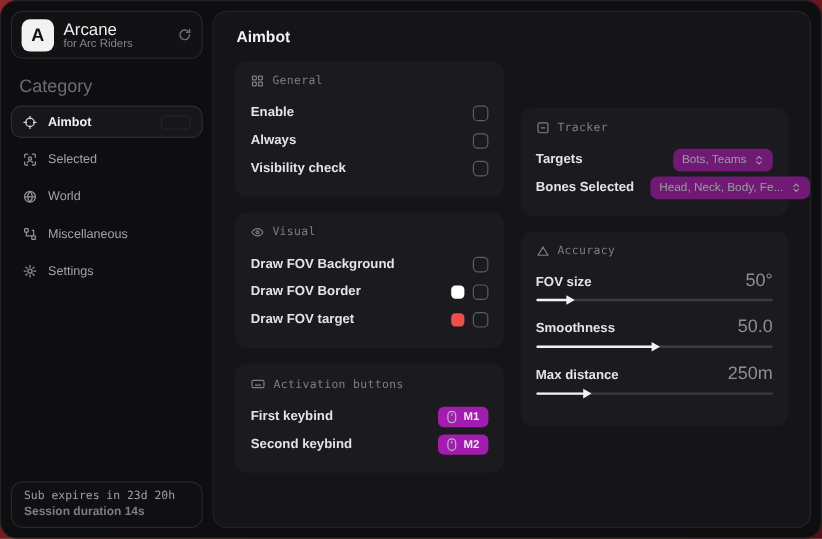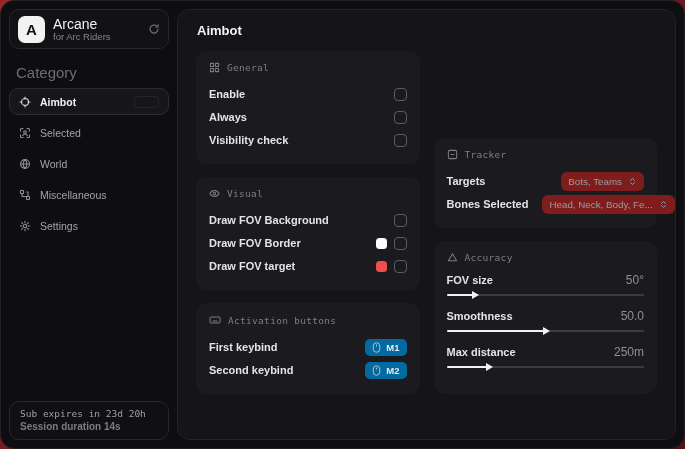--- a/index.html
+++ b/index.html
@@ -58,21 +58,21 @@
   }
   .foot1 { font-family:"DejaVu Sans Mono", monospace; font-size:9.5px; color:#9ba0a6; white-space:nowrap; }
   .foot2 { font-size:10px; font-weight:bold; color:#7c7c84; margin-top:2px; }
   
   .main {
     flex:1; margin:8px 8px 8px 0;
     background:#151518; border:1px solid #222227; border-radius:12px;
     padding:13px 18px 16px; overflow:hidden;
   }
   .page-title { font-size:13px; font-weight:bold; color:#f2f2f4; margin:0 0 13px 1px; }
-  .cols { display:flex; gap:14px; align-items:flex-end; }
+  .cols { display:flex; gap:14px; align-items:center; }
   .col { flex:1; display:flex; flex-direction:column; gap:13px; min-width:0; }
   .card {
     background:#1b1b1f; border-radius:10px; padding:11px 13px 13px;
   }
   .card-head {
     display:flex; align-items:center; gap:7px;
     font-family:"DejaVu Sans Mono", monospace;
     font-size:9.5px; color:#7d7d85; letter-spacing:0.3px;
     margin-bottom:10px;
   }
@@ -83,38 +83,38 @@
   }
   .row-label { font-size:11px; font-weight:600; color:#e4e4e7; white-space:nowrap; }
   .spacer { flex:1; }
   .checkbox {
     width:13px; height:13px; flex:none;
     border:1.5px solid #5c5c63; border-radius:4px; background:transparent;
   }
   .swatch { width:11px; height:11px; border-radius:3.5px; flex:none; }
   .kb-badge {
     display:flex; align-items:center; gap:5px;
-    background:#0369a1; border-radius:5px;
+    background:#a21caf; border-radius:5px;
     height:17px; padding:0 7px;
     font-size:9.5px; font-weight:bold; color:#e9e9ec;
   }
   .kb-badge .kico { display:flex; color:#b9b9c0; }
   .dd-badge {
     display:flex; align-items:center; gap:6px;
-    background:#7f1d1d; border-radius:6px;
+    background:#701a75; border-radius:6px;
     height:19px; padding:0 7px;
     font-size:9.8px; color:#9b9ba3;
     max-width:150px;
   }
   .dd-text { overflow:hidden; text-overflow:ellipsis; white-space:nowrap; }
   .dd-badge .dico { display:flex; color:#9b9ba3; flex:none; }
   
   .slider-group { margin-top:6px; }
   .slider-top { display:flex; align-items:baseline; margin-bottom:7px; }
-  .slider-value { margin-left:auto; font-size:12px; color:#8e8e96; }
+  .slider-value { margin-left:auto; font-size:15px; color:#8e8e96; }
   .slider-track { position:relative; height:2px; background:#3b3b41; border-radius:2px; margin-bottom:13px; }
   .slider-fill { position:absolute; left:0; top:0; height:2px; background:#f2f2f4; border-radius:2px; }
   .slider-thumb {
     position:absolute; top:-3.5px; margin-left:-2px;
     width:0; height:0;
     border-top:4.5px solid transparent; border-bottom:4.5px solid transparent;
     border-left:7px solid #f2f2f4;
   }
   .cursor-artifact {
     position:absolute; left:-1px; bottom:-2px;

